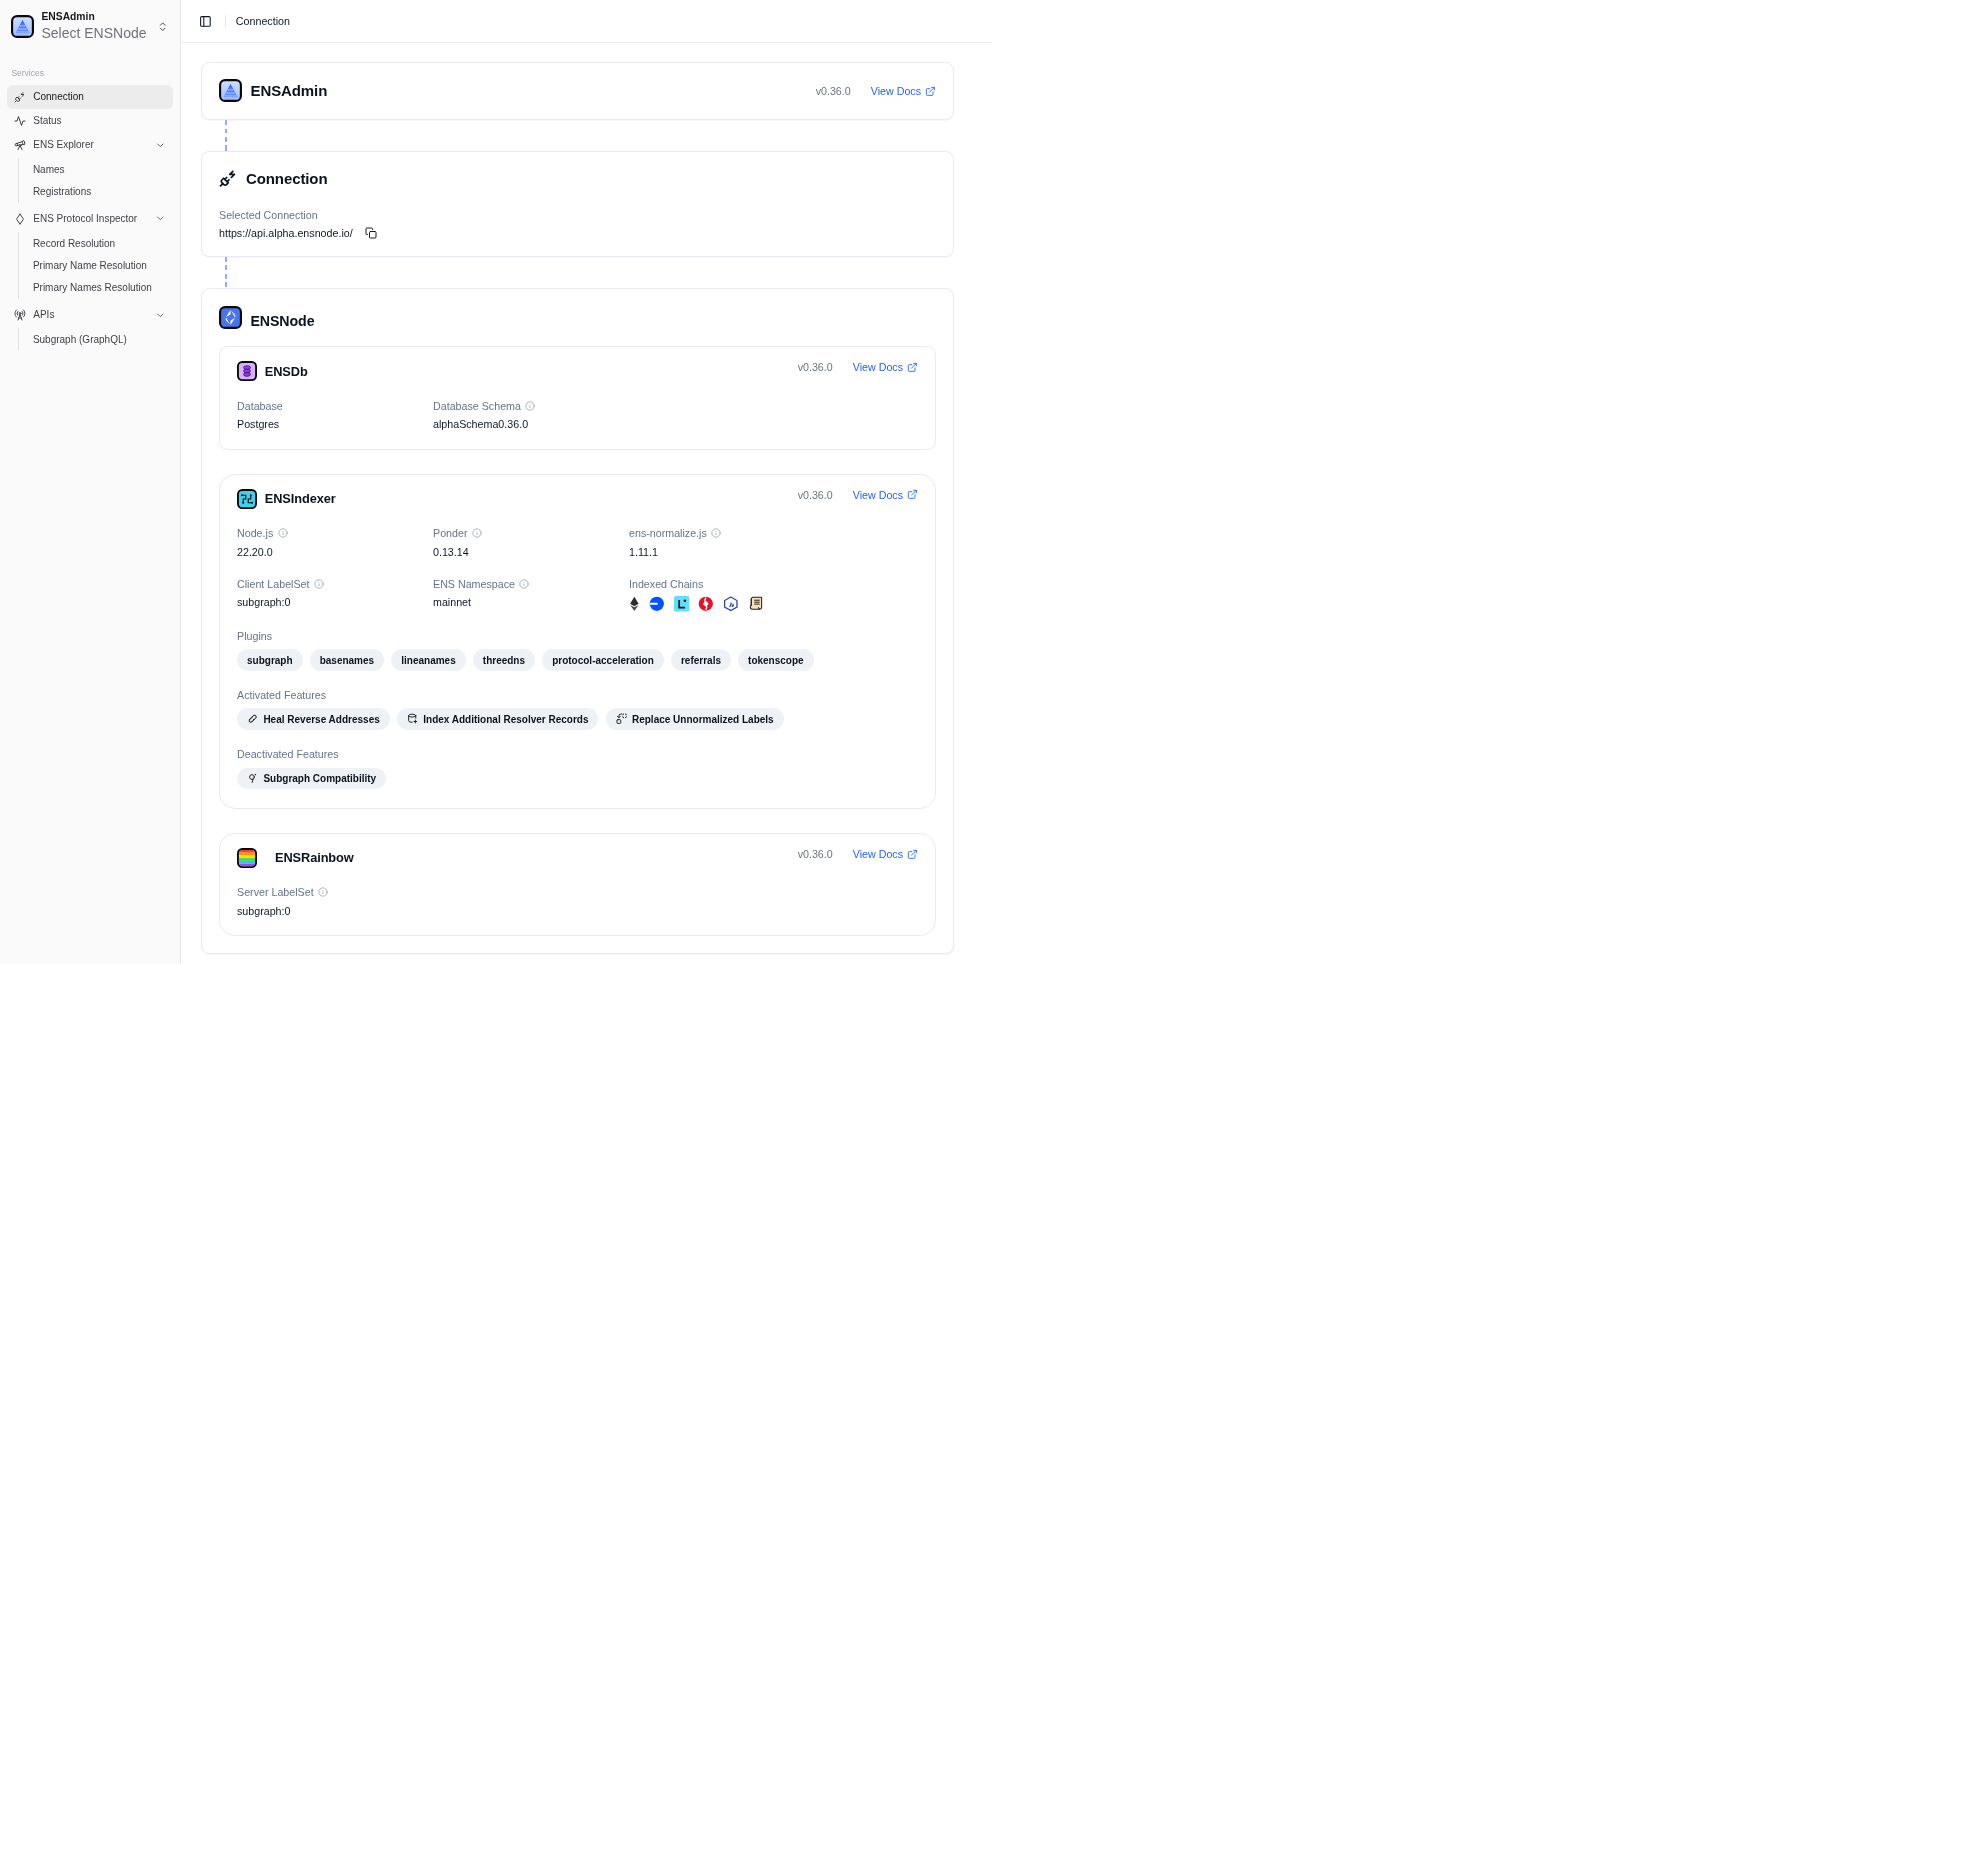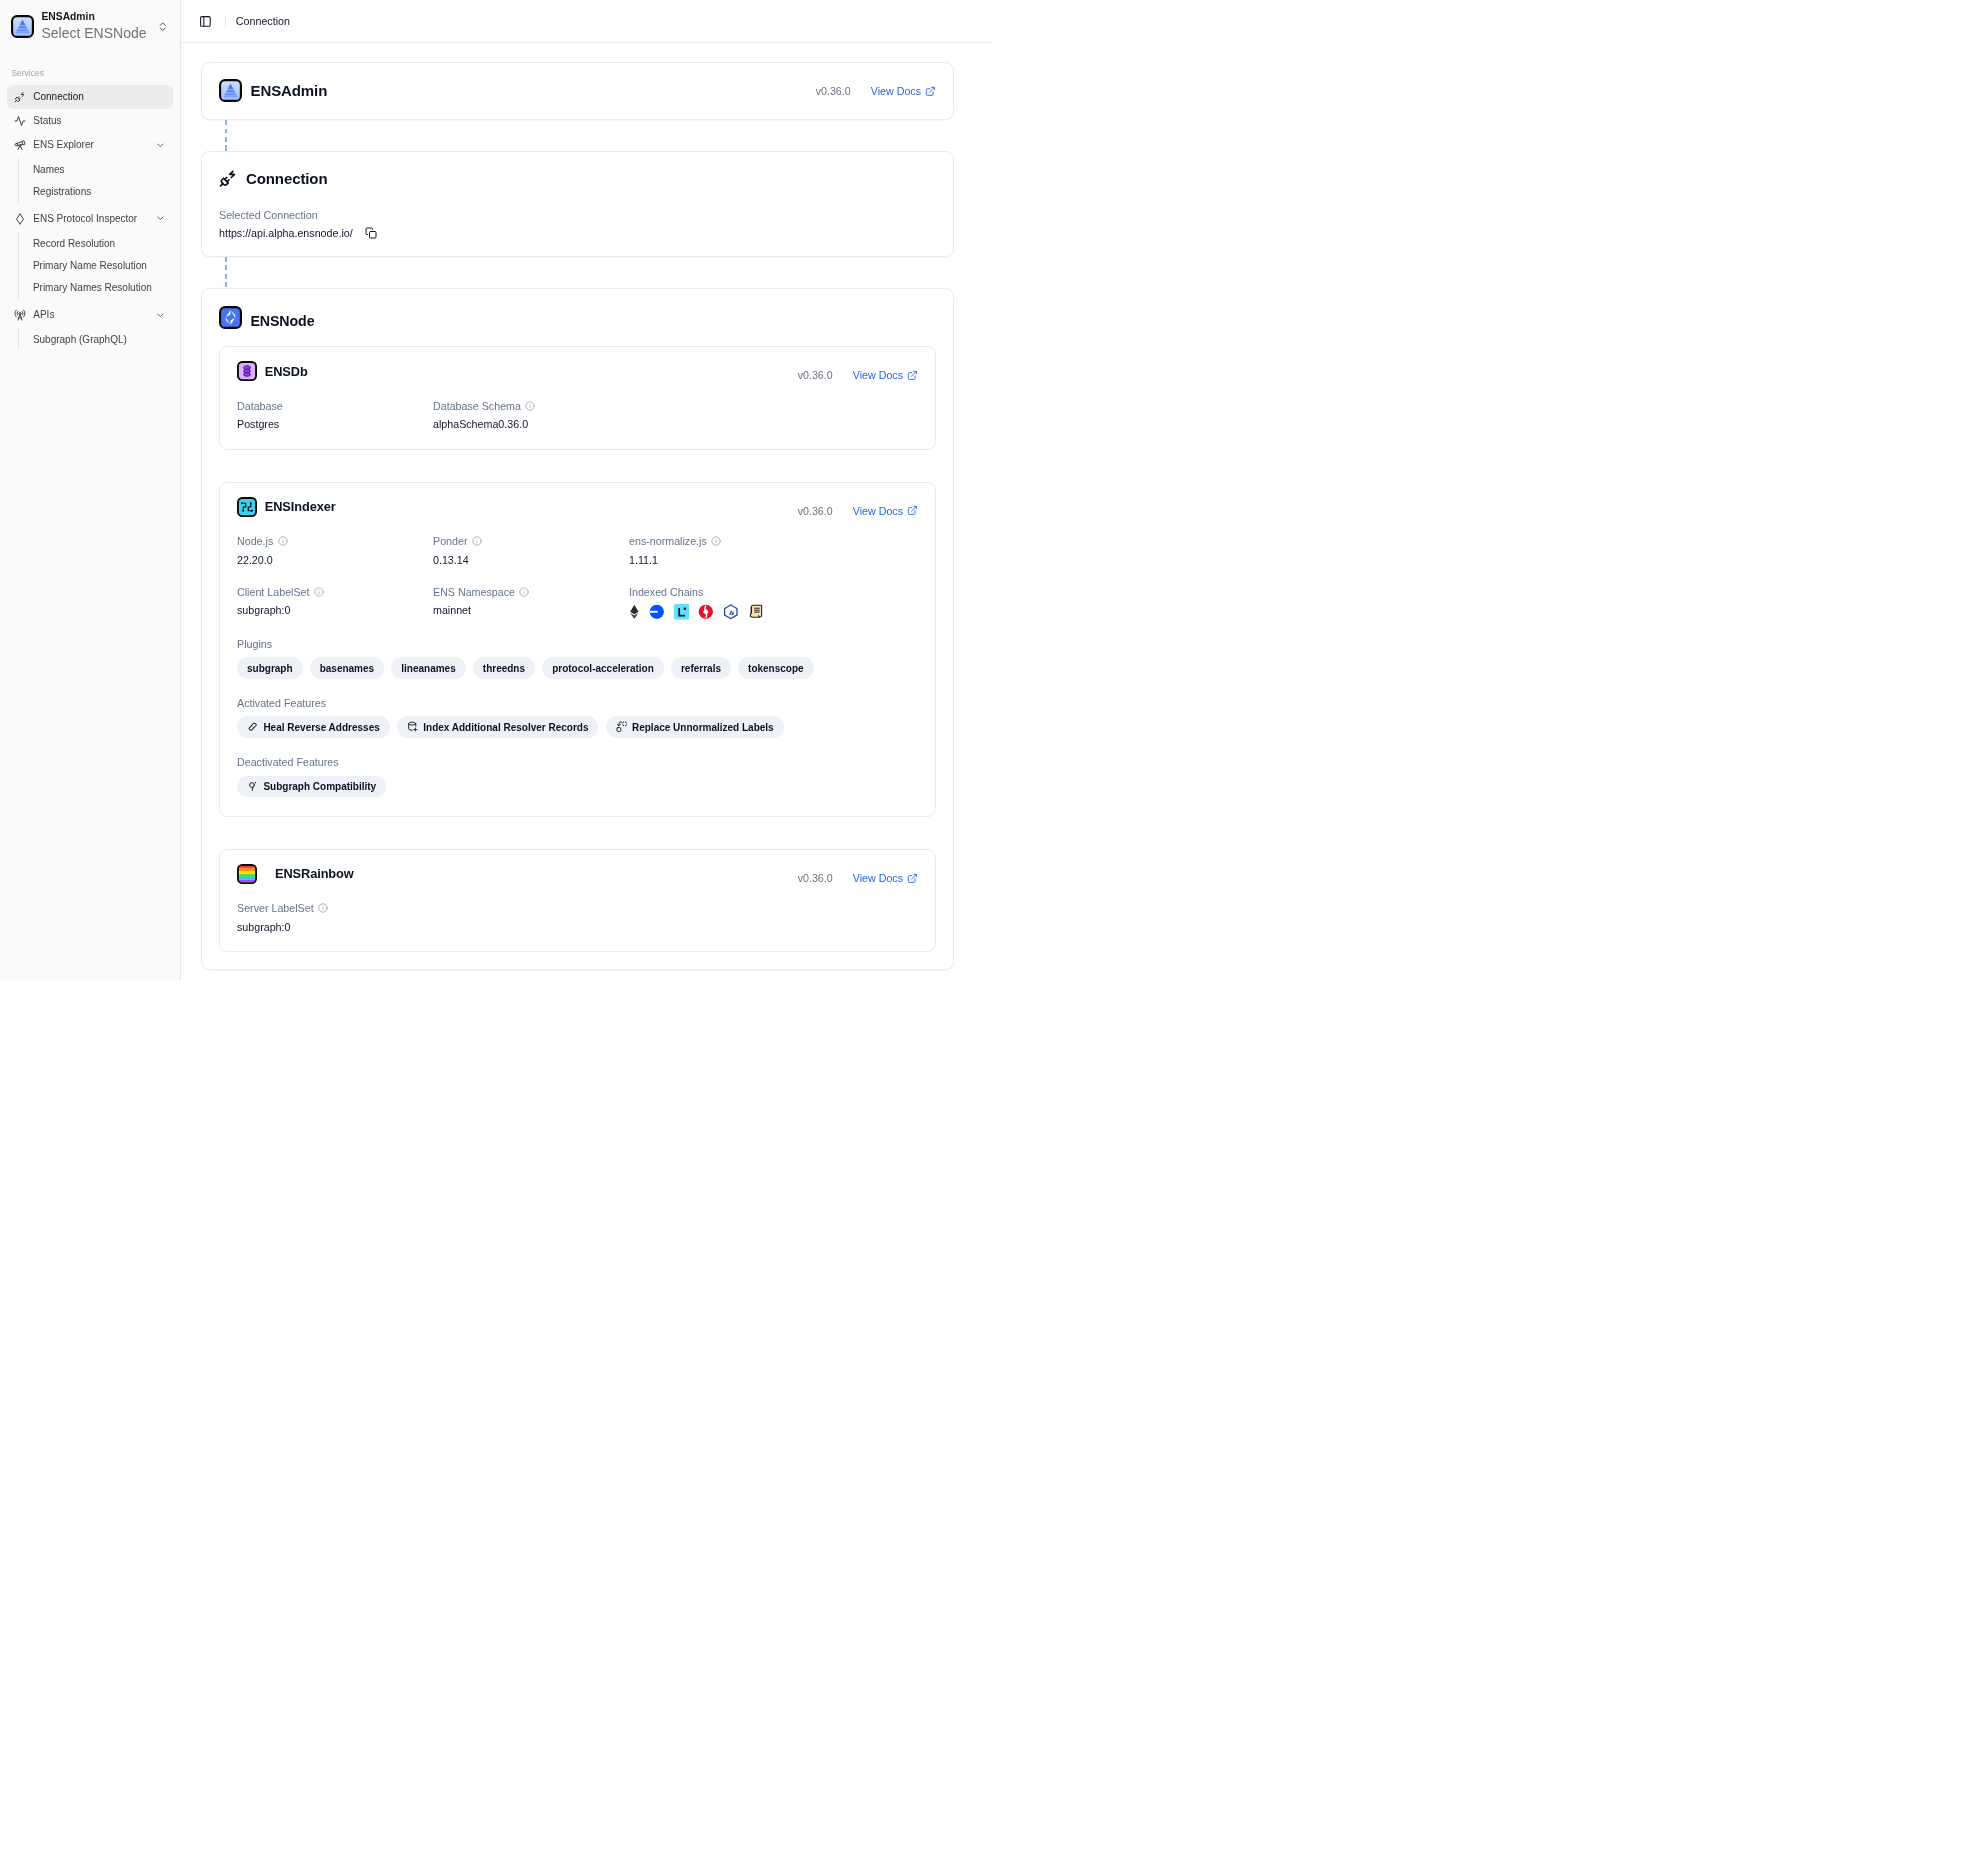--- a/index.html
+++ b/index.html
@@ -53,22 +53,22 @@
   .conn-title-row { display:flex; align-items:center; gap:8.5px; }
   .field-label { font-size:10.7px; color:#64748b; display:flex; align-items:center; gap:4.3px; }
   .field-value { font-size:10.7px; color:#0f172a; margin-top:6.4px; display:flex; align-items:center; gap:12px; }
   .conn-fields { margin-top:21.3px; }
   .copy-btn { border:none; background:transparent; color:#18181b; display:flex; cursor:pointer; padding:0; }
   .info-ico { color:#9ca3af; display:flex; }
 
   .ensnode-card { padding:17px; margin-top:0; }
   .ensnode-head { display:flex; align-items:flex-end; gap:8.5px; margin-bottom:17px; }
   .subcard { border:0.7px solid #e7eaf0; border-radius:8.5px; padding:14.2px 17px 18.5px; background:#fff; }
-  .subcard + .subcard { margin-top:32px; }
-  .subcard-head { display:flex; align-items:flex-end; justify-content:space-between; margin-bottom:18.5px; }
+  .subcard + .subcard { margin-top:24px;border-radius:16px; }
+  .subcard-head { display:flex; align-items:flex-start; justify-content:space-between; margin-bottom:18.5px; }
 
   .grid3 { display:grid; grid-template-columns:196px 196px 1fr; row-gap:20px; }
   .chains { display:flex; align-items:center; gap:9.2px; margin-top:6.4px; height:15.6px; }
   .chain-ico { display:flex; align-items:center; }
 
   .section-block { margin-top:18.5px; }
   .badges { display:flex; flex-wrap:wrap; gap:7.1px; margin-top:7.1px; }
   .badge { background:#eef2f6; border-radius:7109px; padding:4.3px 10px; font-size:10px; font-weight:700; color:#0b1220;
            display:inline-flex; align-items:center; gap:5px; line-height:1.3; }
   .badge .ico { display:flex; color:#18181b; }

